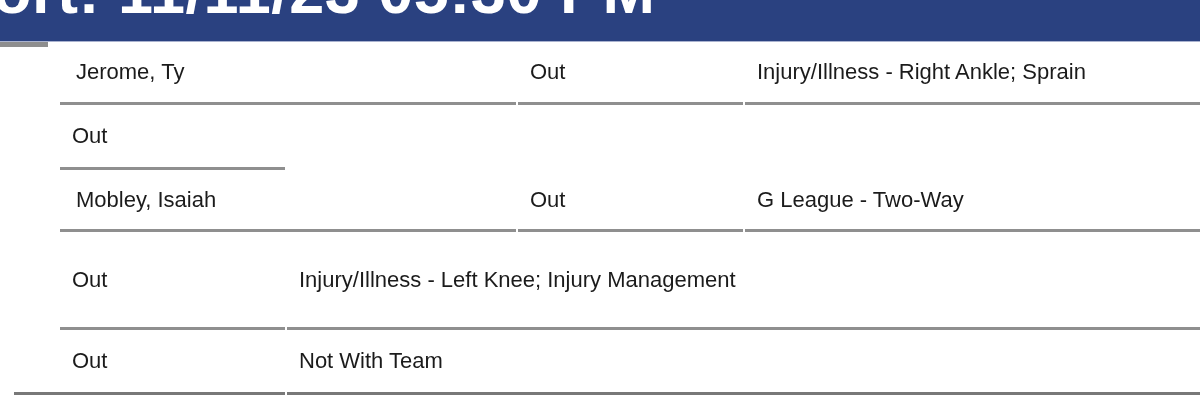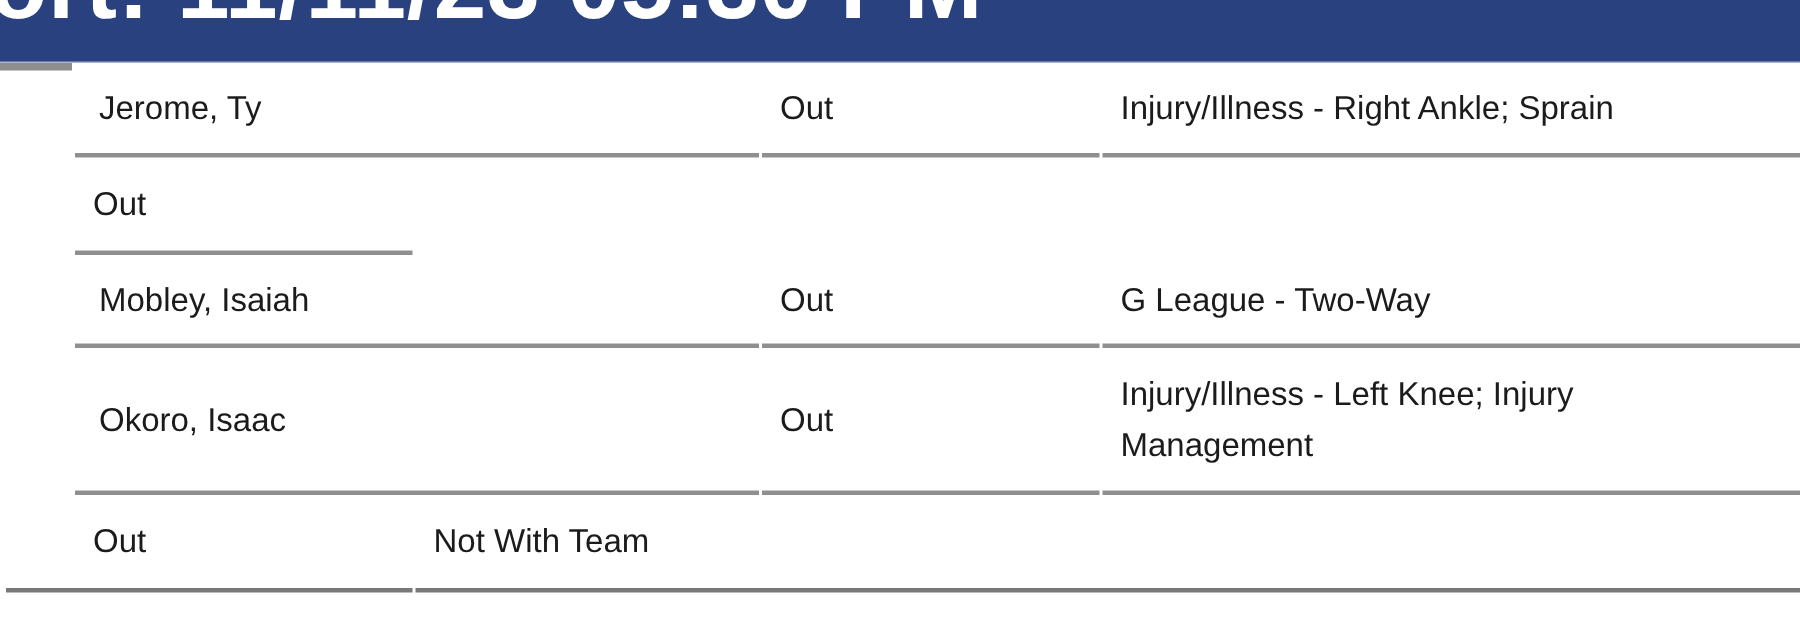--- a/index.html
+++ b/index.html
@@ -33,21 +33,21 @@
     letter-spacing: 0.5px;
   }
   
   .stub-top {
     position: absolute;
     left: 0; top: 42px;
     width: 48px; height: 5px;
     background: #8e8e8e;
   }
   
-  .table { position: absolute; left: 4px; top: 42px; width: 1092px; }
+  .table { position: absolute; left: 14px; top: 42px; width: 1092px; }
   .row { display: flex; width: 1200px; }
   .row-1 { height: 63px; }
   .row-2 { height: 65px; }
   .row-3 { height: 62px; justify-content: flex-end; }
   .row-4 { height: 98px; }
   .row-5 { height: 65px; }
   .cell {
     display: flex;
     align-items: center;
     border-bottom: 3px solid #8f8f8f;
@@ -88,21 +88,20 @@
 
     <div class="row row-3">
       <div class="cell cell-stub"></div>
       <div class="cell cell-player">Mobley, Isaiah</div>
       <div class="cell cell-status">Out</div>
       <div class="cell cell-reason">G League - Two-Way</div>
     </div>
 
     <div class="row row-4">
       <div class="cell cell-stub"></div>
-      <div class="cell cell-player">Okoro, Isaac</div>
       <div class="cell cell-status">Out</div>
       <div class="cell cell-reason">Injury/Illness - Left Knee; Injury Management</div>
     </div>
 
     <div class="row row-5">
       <div class="cell cell-stub"></div>
       <div class="cell cell-status">Out</div>
       <div class="cell cell-reason">Not With Team</div>
     </div>
 

